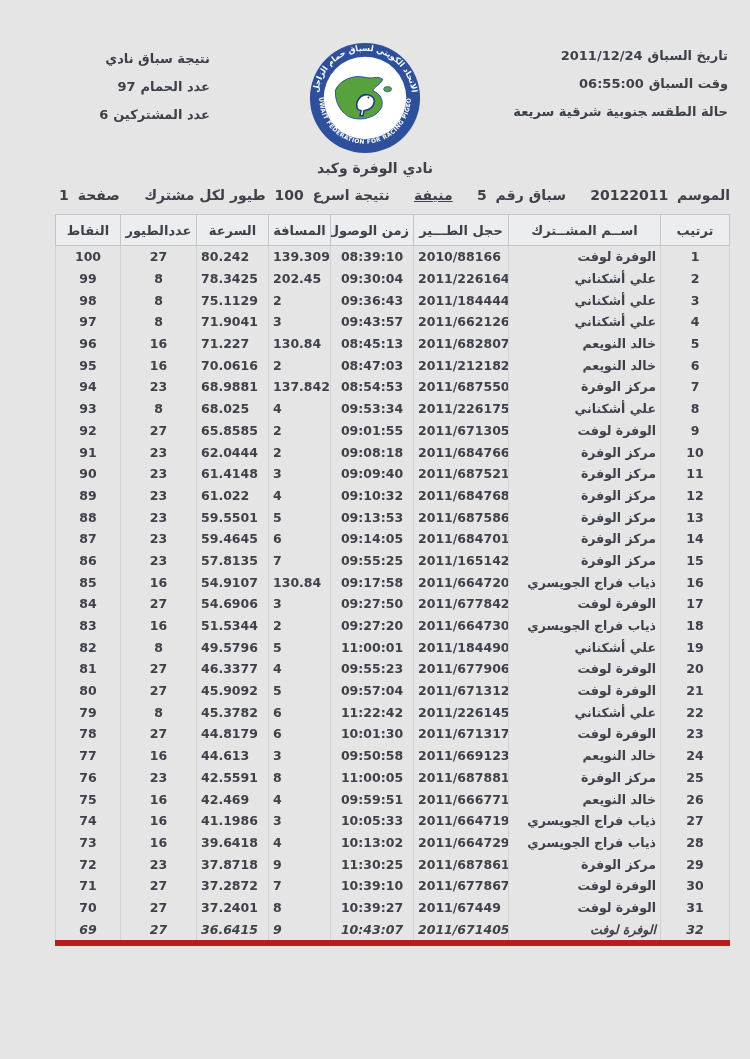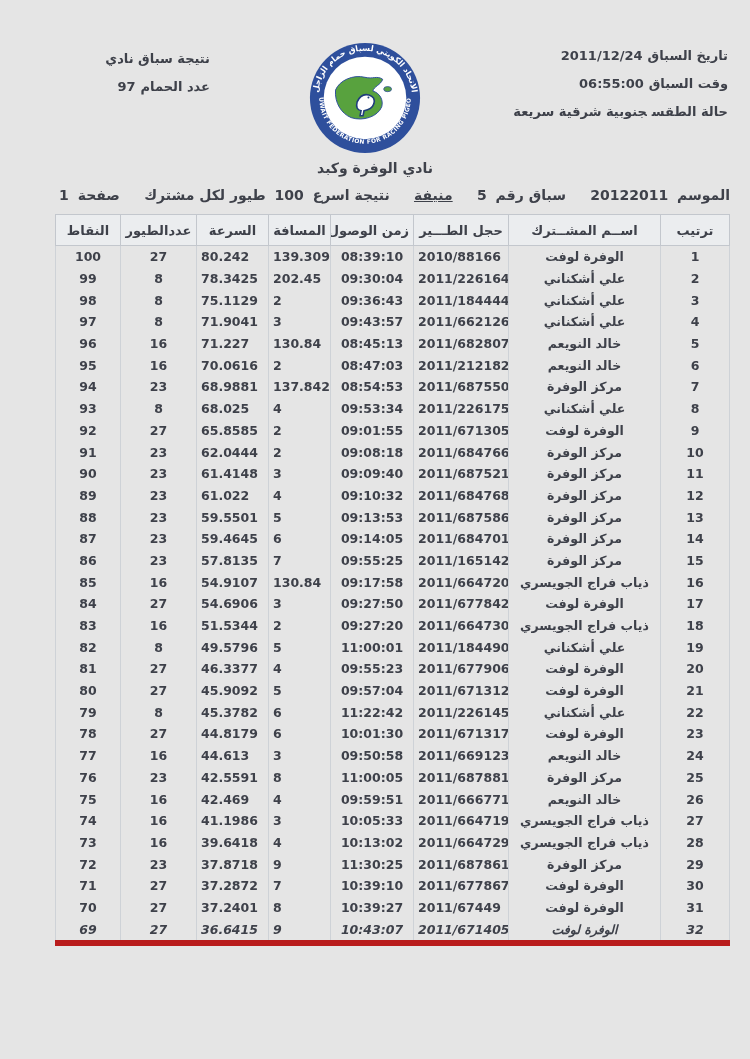--- a/index.html
+++ b/index.html
@@ -32,21 +32,21 @@
   .results th{
     height:30px;background:#ebedef;border:1px solid #c3c7cd;
     font-size:13px;font-weight:700;padding:0 4px;white-space:nowrap;overflow:hidden;
   }
   .results td{
     height:21.7px;border-left:1px solid #ced2d7;border-right:1px solid #ced2d7;
     padding:0 4px;white-space:nowrap;overflow:hidden;font-weight:700;
   }
   .results tbody tr:last-child td{border-bottom:6px solid #b91c1c;font-style:italic;}
   .c-rank{text-align:center;}
-  .c-name{text-align:center;padding-left:10px;margin-left:25px;}
+  .c-name{text-align:right;padding-left:10px;margin-left:25px;}
   .c-ring{text-align:left;padding-left:10px;direction:ltr;}
   .c-time{text-align:center;direction:ltr;}
   .c-dist{text-align:left;direction:ltr;}
   .c-speed{text-align:left;padding-left:6px;direction:ltr;}
   .c-birds{text-align:center;}
   .c-points{text-align:center;}
   
   .logo-arc{fill:#ffffff;font-weight:700;}
 </style>
 </head>
@@ -88,20 +88,23 @@
       <circle cx="63.5" cy="61.5" r="1" fill="#1f3d7a"></circle>
     </svg>
   </div>
 
   <div class="hdr-left">
     <div class="info-line">
       <span>نتيجة سباق نادي</span>
     </div>
     <div class="info-line">
       <span class="lbl">عدد الحمام</span><span>97</span>
+    </div>
+    <div class="info-line">
+      <span class="lbl">عدد المشتركين</span><span>6</span>
     </div>
   </div>
 
   <div class="club-title">نادي الوفرة وكبد</div>
 
   <div class="season-line">
     <div class="seg">
       <span>الموسم</span>
       <span>20122011</span>
     </div>

